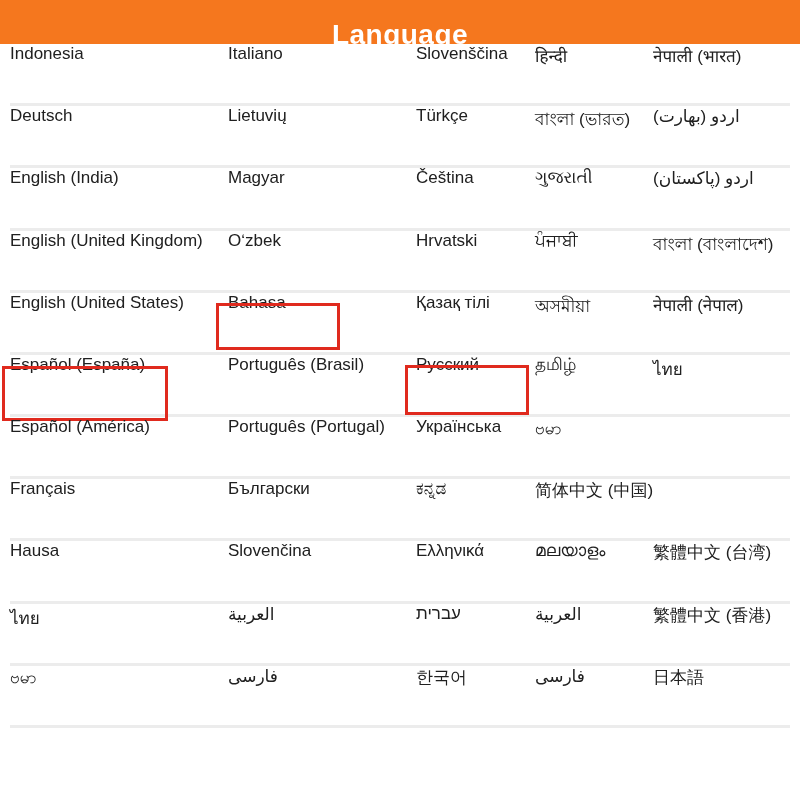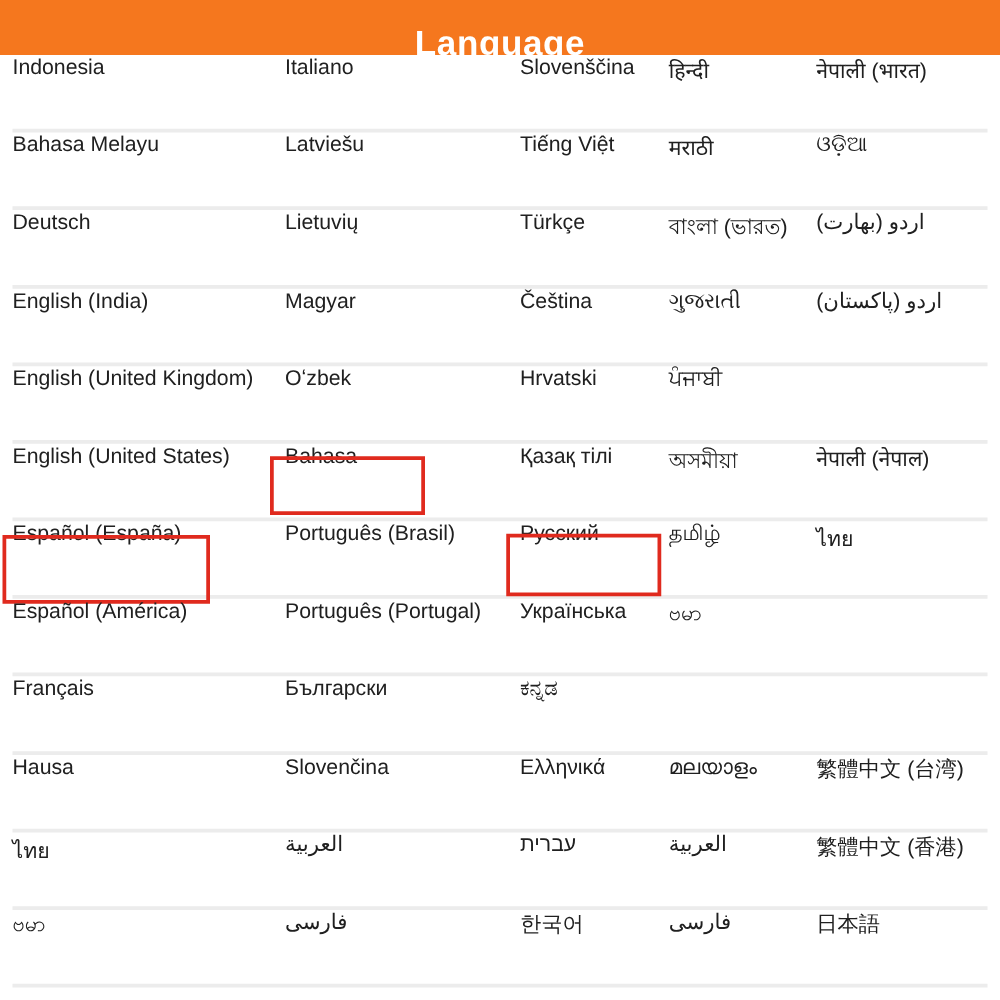--- a/index.html
+++ b/index.html
@@ -69,37 +69,20 @@
         <span class="label" dir="auto">Slovenščina</span>
       </div>
       <div class="cell" data-row="1" data-col="4">
         <span class="label" dir="auto">हिन्दी</span>
       </div>
       <div class="cell" data-row="1" data-col="5">
         <span class="label" dir="auto">नेपाली (भारत)</span>
       </div>
     </div>
     <div class="row">
-      <div class="cell" data-row="2" data-col="1">
-        <span class="label" dir="auto">Bahasa Melayu</span>
-      </div>
-      <div class="cell" data-row="2" data-col="2">
-        <span class="label" dir="auto">Latviešu</span>
-      </div>
-      <div class="cell" data-row="2" data-col="3">
-        <span class="label" dir="auto">Tiếng Việt</span>
-      </div>
-      <div class="cell" data-row="2" data-col="4">
-        <span class="label" dir="auto">मराठी</span>
-      </div>
-      <div class="cell" data-row="2" data-col="5">
-        <span class="label" dir="auto">ଓଡ଼ିଆ</span>
-      </div>
-    </div>
-    <div class="row">
       <div class="cell" data-row="3" data-col="1">
         <span class="label" dir="auto">Deutsch</span>
       </div>
       <div class="cell" data-row="3" data-col="2">
         <span class="label" dir="auto">Lietuvių</span>
       </div>
       <div class="cell" data-row="3" data-col="3">
         <span class="label" dir="auto">Türkçe</span>
       </div>
       <div class="cell" data-row="3" data-col="4">
@@ -131,20 +114,23 @@
         <span class="label" dir="auto">English (United Kingdom)</span>
       </div>
       <div class="cell" data-row="5" data-col="2">
         <span class="label" dir="auto">Oʻzbek</span>
       </div>
       <div class="cell" data-row="5" data-col="3">
         <span class="label" dir="auto">Hrvatski</span>
       </div>
       <div class="cell" data-row="5" data-col="4">
         <span class="label" dir="auto">ਪੰਜਾਬੀ</span>
+      </div>
+      <div class="cell" data-row="5" data-col="5">
+        <span class="label" dir="auto">বাংলা (বাংলাদেশ)</span>
       </div>
     </div>
     <div class="row">
       <div class="cell" data-row="6" data-col="1">
         <span class="label" dir="auto">English (United States)</span>
       </div>
       <div class="cell" data-row="6" data-col="2">
         <span class="label" dir="auto">Bahasa</span>
         <span class="hl-box"></span>
       </div>
@@ -194,20 +180,23 @@
     <div class="row">
       <div class="cell" data-row="9" data-col="1">
         <span class="label" dir="auto">Français</span>
       </div>
       <div class="cell" data-row="9" data-col="3">
         <span class="label" dir="auto">Български</span>
       </div>
       <div class="cell" data-row="9" data-col="4">
         <span class="label" dir="auto">ಕನ್ನಡ</span>
       </div>
+      <div class="cell" data-row="9" data-col="5">
+        <span class="label" dir="auto">简体中文 (中国)</span>
+      </div>
     </div>
     <div class="row">
       <div class="cell" data-row="10" data-col="1">
         <span class="label" dir="auto">Hausa</span>
       </div>
       <div class="cell" data-row="10" data-col="2">
         <span class="label" dir="auto">Slovenčina</span>
       </div>
       <div class="cell" data-row="10" data-col="3">
         <span class="label" dir="auto">Ελληνικά</span>

